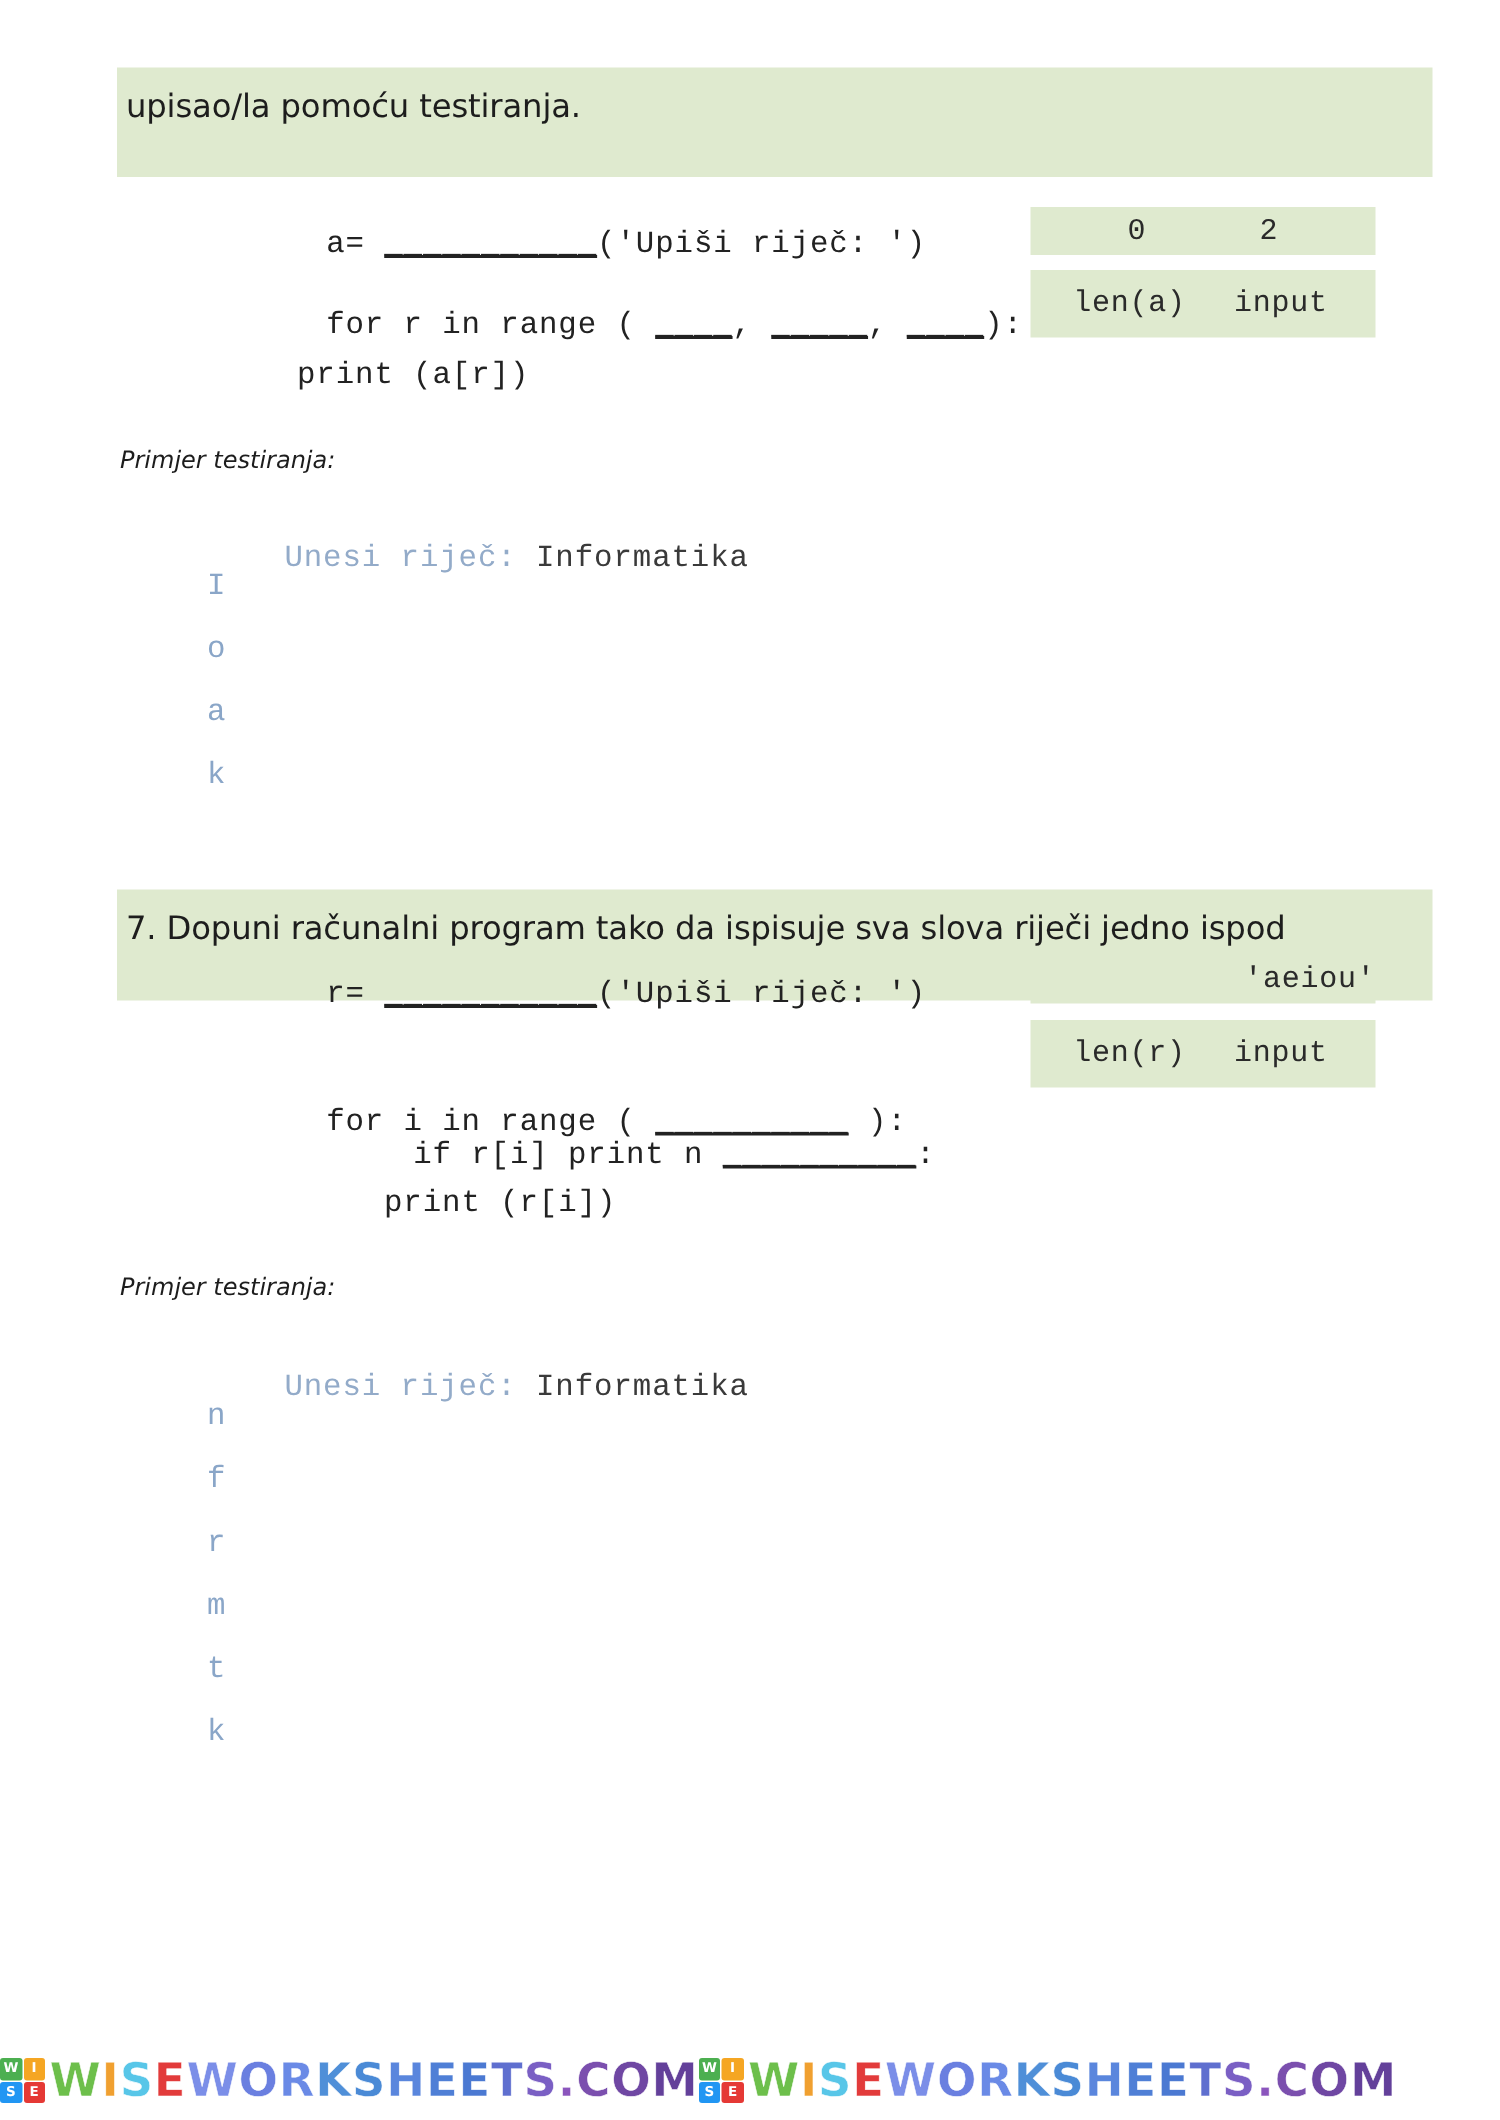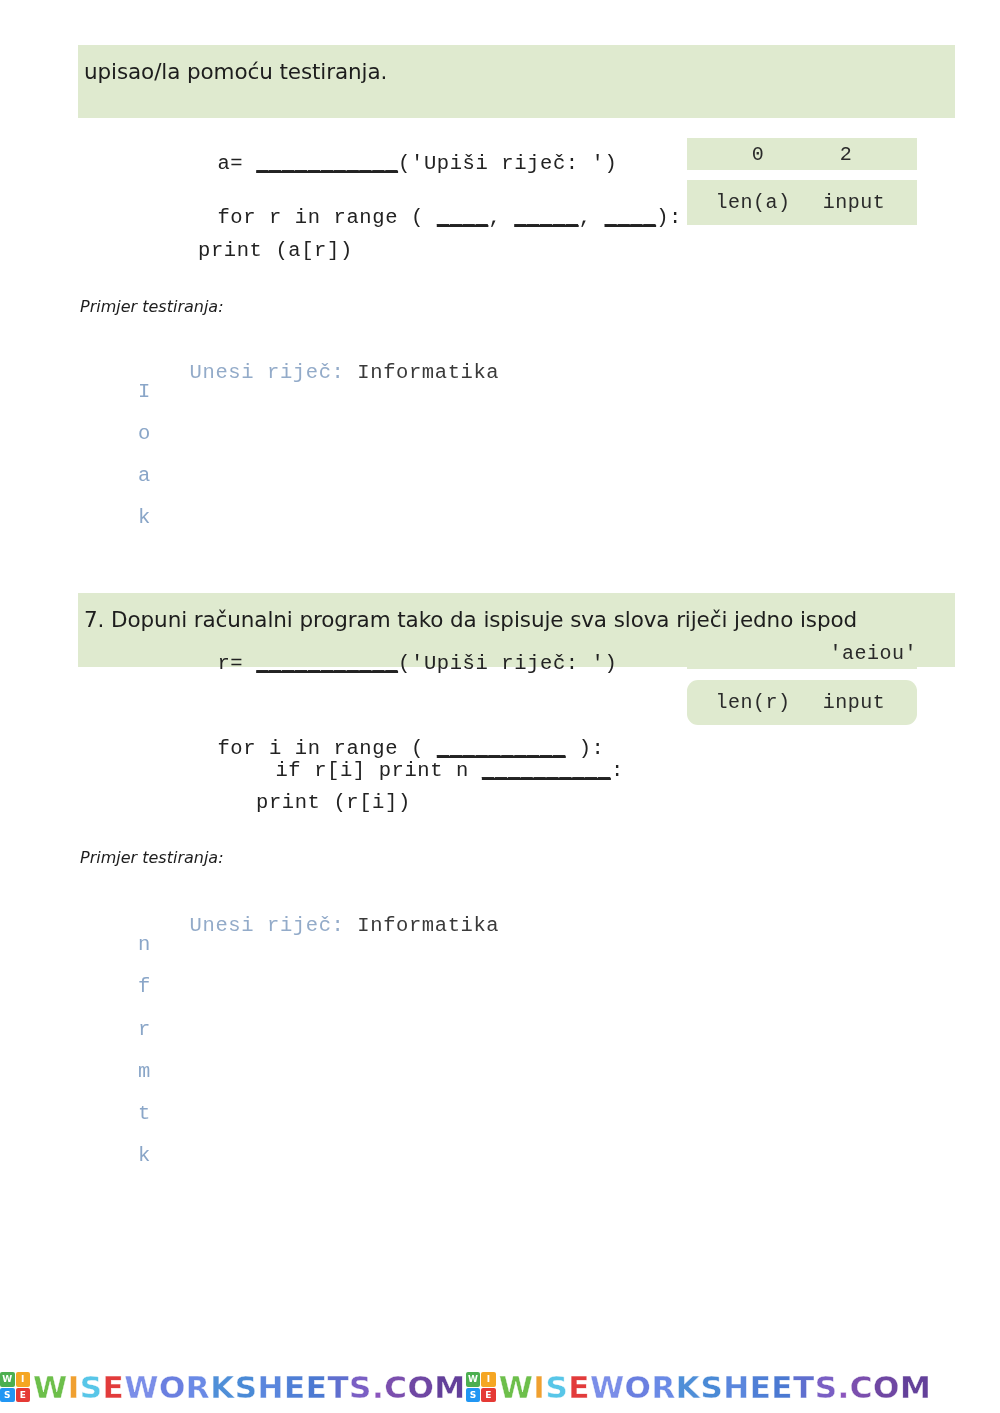--- a/index.html
+++ b/index.html
@@ -198,21 +198,21 @@
     </div>
     <div class="code-line" style="left:198px;top:740px;">
       <span>if r[i] print n </span><span class="blank">__________</span><span>:</span>
     </div>
     <div class="code-line" style="left:256px;top:793px;">print (r[i])</div>
   </div>
 
   <div class="hint-box" style="left:687px;top:638px;width:230px;height:31px;justify-content:flex-end;">
     <span class="hint-item">'aeiou'</span>
   </div>
-  <div class="hint-box" style="left:687px;top:680px;width:230px;height:45px;border-radius:11px;">
+  <div class="hint-box" style="left:687px;top:680px;width:230px;height:45px;">
     <span class="hint-item" style="width:104px;">len(r)</span>
     <span class="hint-item" style="width:98px;">input</span>
   </div>
 
   <div class="sample-label" style="left:80px;top:848px;">Primjer testiranja:</div>
 
   <div class="out-line" style="left:138px;top:891px;">
     <span class="out-prompt">Unesi riječ: </span><span class="out-typed">Informatika</span>
   </div>
   <div class="out-line out-char" style="left:138px;top:933px;">n</div>

